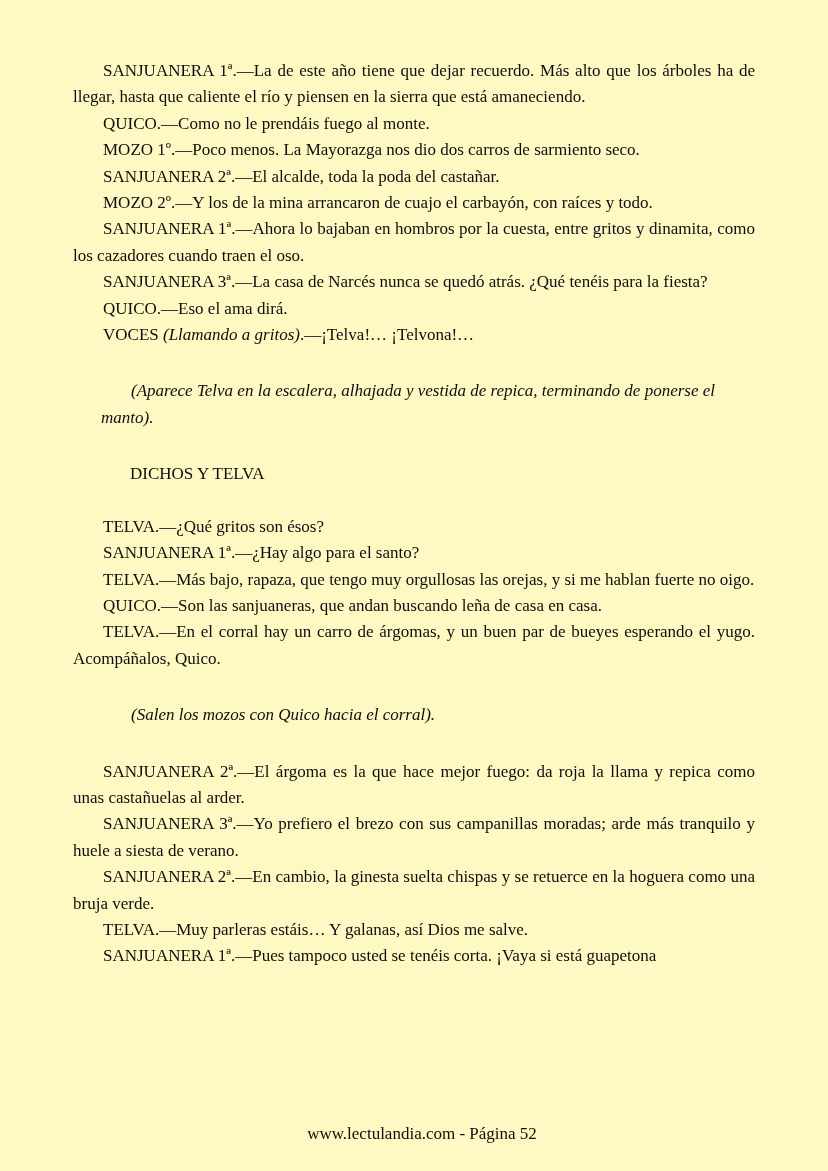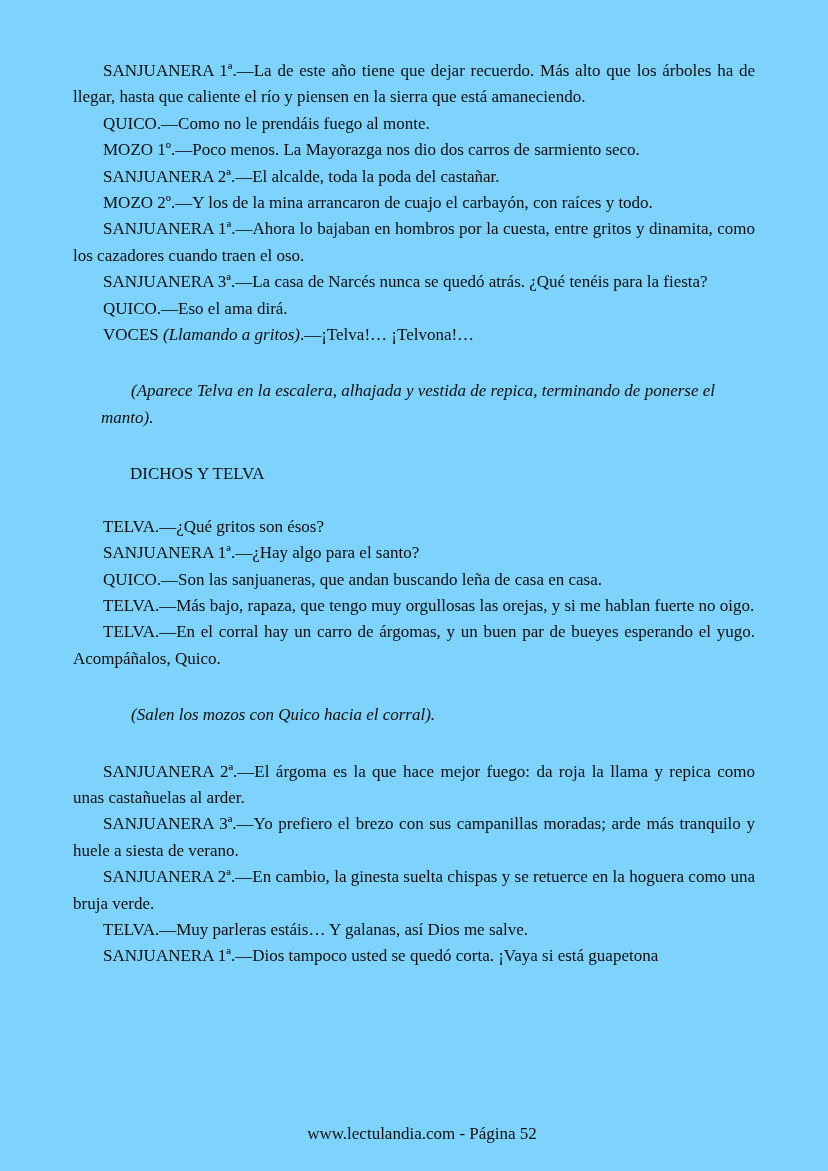--- a/index.html
+++ b/index.html
@@ -5,21 +5,21 @@
   html, body {
     margin: 0;
     padding: 0;
     background: #ffffff;
   }
   .page {
     position: relative;
     width: 828px;
     height: 1171px;
     margin: 0 auto;
-    background: #7dd3fc;
+    background: #fef9c3;
     box-sizing: border-box;
     padding: 58px 73px 60px 73px;
     font-family: "Liberation Serif", "DejaVu Serif", serif;
     font-size: 17px;
     line-height: 26.4px;
     color: #0e0e0e;
     overflow: hidden;
   }
   p {
     margin: 0;
@@ -66,27 +66,27 @@
   <p class="dialogue">QUICO.—Eso el ama dirá.</p>
 
   <p class="dialogue"><span>VOCES </span><span class="inline-stage">(Llamando a gritos)</span><span>.—¡Telva!… ¡Telvona!…</span></p>
 
   <p class="stage">(Aparece Telva en la escalera, alhajada y vestida de repica, terminando de ponerse el manto).</p>
 
   <p class="scene-heading">DICHOS Y TELVA</p>
 
   <p class="dialogue">TELVA.—¿Qué gritos son ésos?</p>
   <p class="dialogue">SANJUANERA 1ª.—¿Hay algo para el santo?</p>
+  <p class="dialogue">TELVA.—Más bajo, rapaza, que tengo muy orgullosas las orejas, y si me hablan fuerte no oigo.</p>
   <p class="dialogue">QUICO.—Son las sanjuaneras, que andan buscando leña de casa en casa.</p>
-  <p class="dialogue">TELVA.—Más bajo, rapaza, que tengo muy orgullosas las orejas, y si me hablan fuerte no oigo.</p>
   <p class="dialogue">TELVA.—En el corral hay un carro de árgomas, y un buen par de bueyes esperando el yugo. Acompáñalos, Quico.</p>
 
   <p class="stage">(Salen los mozos con Quico hacia el corral).</p>
 
   <p class="dialogue">SANJUANERA 2ª.—El árgoma es la que hace mejor fuego: da roja la llama y repica como unas castañuelas al arder.</p>
   <p class="dialogue">SANJUANERA 3ª.—Yo prefiero el brezo con sus campanillas moradas; arde más tranquilo y huele a siesta de verano.</p>
   <p class="dialogue">SANJUANERA 2ª.—En cambio, la ginesta suelta chispas y se retuerce en la hoguera como una bruja verde.</p>
   <p class="dialogue">TELVA.—Muy parleras estáis… Y galanas, así Dios me salve.</p>
-  <p class="dialogue">SANJUANERA 1ª.—Dios tampoco usted se quedó corta. ¡Vaya si está guapetona</p>
+  <p class="dialogue">SANJUANERA 1ª.—Pues tampoco usted se tenéis corta. ¡Vaya si está guapetona</p>
 
   <div class="footer">www.lectulandia.com - Página 52</div>
 
 </div>
 
 </body></html>

